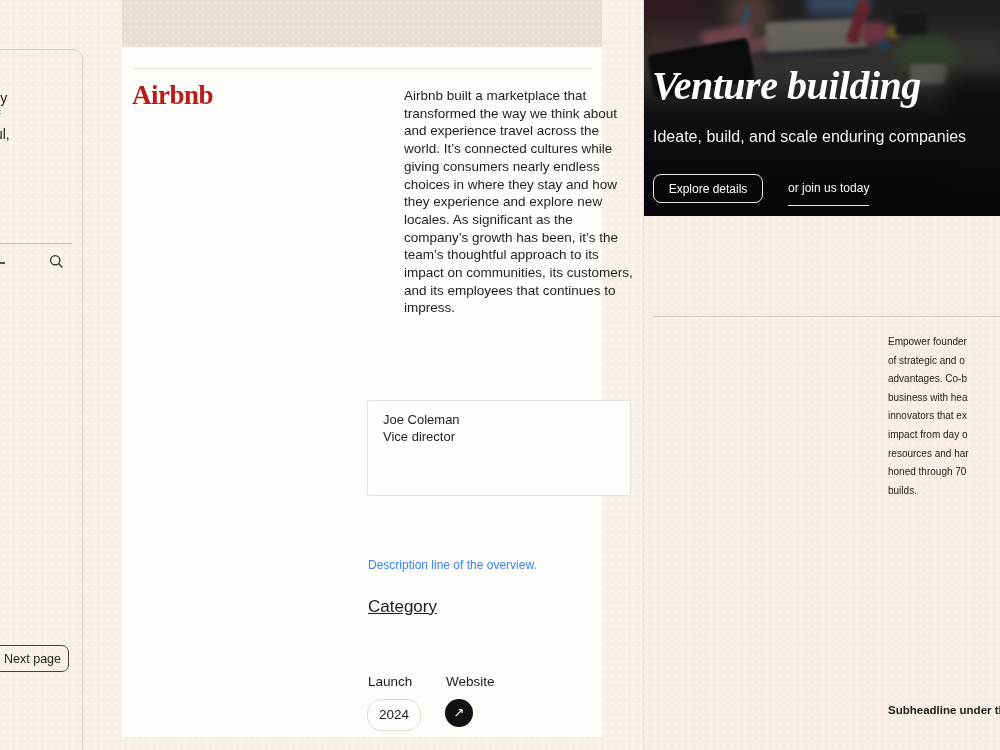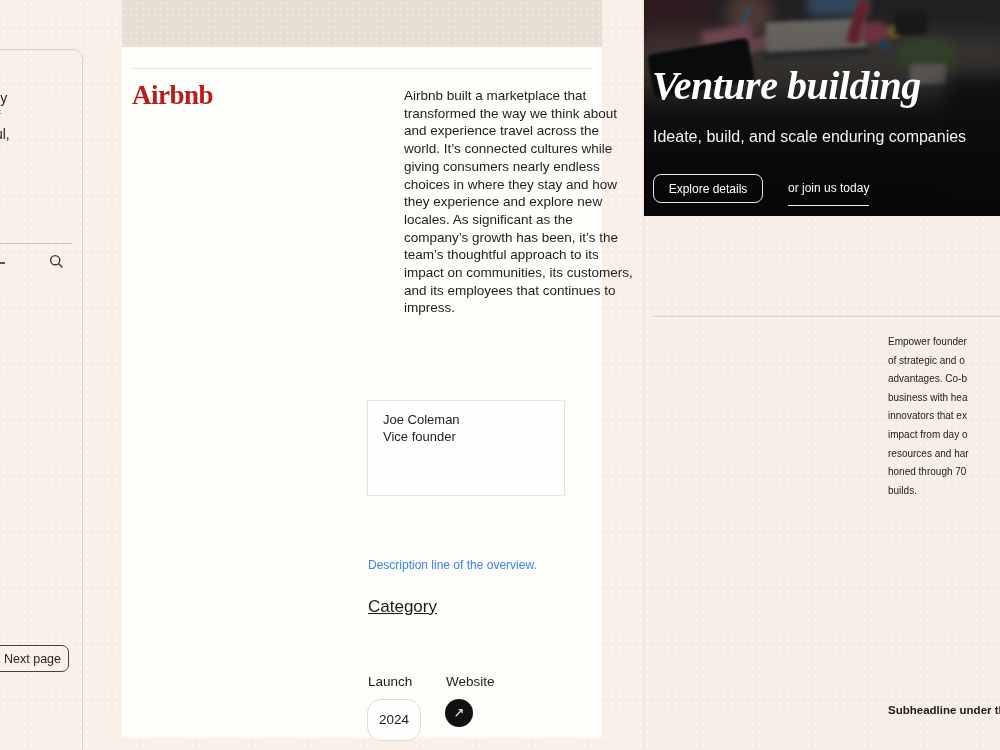--- a/index.html
+++ b/index.html
@@ -31,29 +31,29 @@
     font-family:"Liberation Sans", sans-serif;
   }
 
   
   .company-panel { left:122px; top:0; width:480px; height:737px; background:#fdfdfa; }
   .top-strip { left:0; top:0; width:100%; height:47px; background:#e6ddd3;
     background-image:radial-gradient(rgba(255,255,255,.35) 1px, transparent 1.2px); background-size:6px 6px; }
   .panel-divider { left:11px; top:68px; width:459px; height:1px; background:#e3e1da; }
   .company-title { left:10px; top:80px; font-family:Liberation Serif, serif; font-size:27px; letter-spacing:-0.5px; color:#b91c1c; }
   .company-desc { left:246px; top:87px; width:229px; font-size:13.5px; line-height:17.7px; color:#1f1e1b;margin-left:36px; }
-  .contact-card { left:245px; top:400px; width:198px; height:96px; background:#fefefd; border:1px solid #e4e2db; border-radius:2px; }
+  .contact-card { left:245px; top:400px; width:264px; height:96px; background:#fefefd; border:1px solid #e4e2db; border-radius:2px; }
   .contact-name { left:15px; top:11px; font-size:13px; color:#1f1e1b; }
   .contact-role { left:15px; top:28px; font-size:13px; color:#1f1e1b; }
   .overview-line { left:246px; top:558px; font-size:12px; color:#3b82f6; }
   .category-label { left:246px; top:597px; font-size:17px; color:#1d1c18;text-decoration:underline; }
   .launch-label { left:246px; top:674px; font-size:13.5px; color:#1d1c18; }
   .website-label { left:324px; top:674px; font-size:13.5px; color:#1d1c18; }
   .year-pill {
-    left:245px; top:699px; width:54px; height:42px;
+    left:245px; top:699px; width:54px; height:32px;
     border:1px solid #e2dcd1; border-radius:14px; background:#fefefd;
     font-size:13.5px; color:#1d1c18; text-align:center; line-height:26px; cursor:pointer;
     font-family:"Liberation Sans", sans-serif;
   }
   .website-btn {
     left:323px; top:699px; width:28px; height:28px; border-radius:50%;
     background:#111111; border:none; cursor:pointer;
     color:#ffffff; font-size:13px; line-height:28px; text-align:center;
     font-family:"DejaVu Sans", sans-serif;
   }
@@ -106,21 +106,21 @@
 <button class="abs next-page-btn">Next page</button>
 
 <div class="abs company-panel">
   <div class="abs top-strip"></div>
   <div class="abs panel-divider"></div>
   <h1 class="abs company-title">Airbnb</h1>
   <p class="abs company-desc">Airbnb built a marketplace that transformed the way we think about and experience travel across the world. It’s connected cultures while giving consumers nearly endless choices in where they stay and how they experience and explore new locales. As significant as the company’s growth has been, it’s the team’s thoughtful approach to its impact on communities, its customers, and its employees that continues to impress.</p>
 
   <div class="abs contact-card">
     <span class="abs contact-name">Joe Coleman</span>
-    <span class="abs contact-role">Vice founder</span>
+    <span class="abs contact-role">Vice director</span>
   </div>
 
   <span class="abs overview-line">Description line of the overview.</span>
   <span class="abs category-label">Category</span>
   <span class="abs launch-label">Launch</span>
   <span class="abs website-label">Website</span>
   <button class="abs year-pill">2024</button>
   <button class="abs website-btn" title="">
     <span>↗</span>
   </button>

